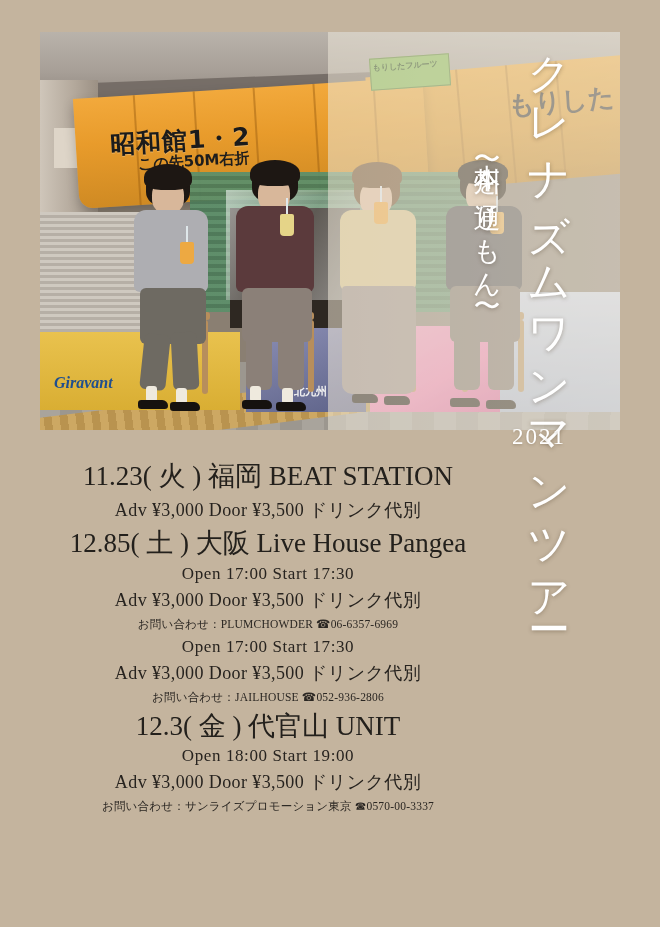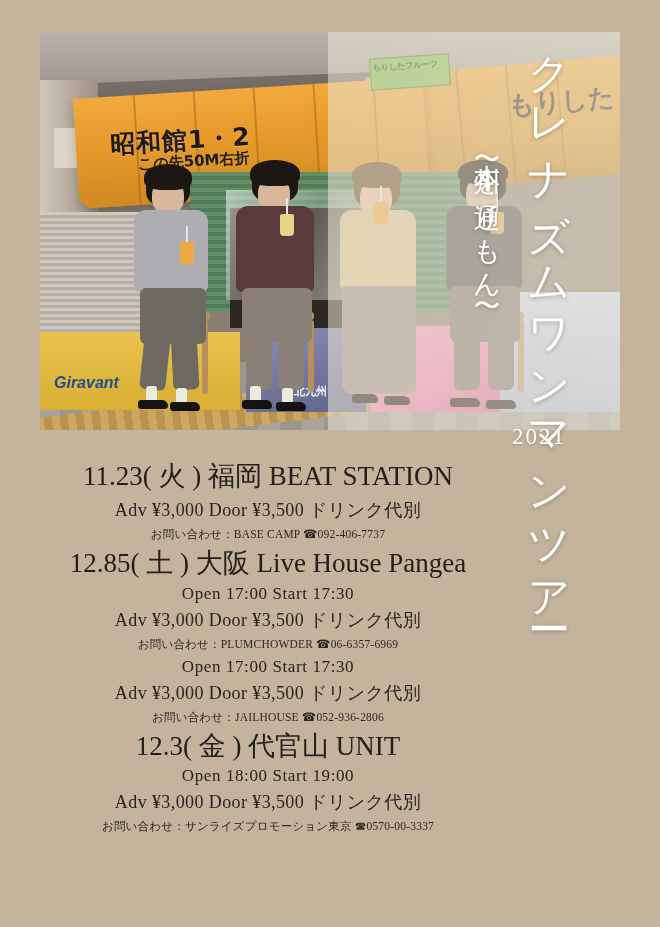--- a/index.html
+++ b/index.html
@@ -113,21 +113,21 @@
     position:absolute;left:8px;top:0;width:30px;height:54px;
     background:linear-gradient(180deg,#fdfcf8,#e6e2da);
     border-radius:50% 50% 40% 40%;
   }
   .ph-box-yellow{
     position:absolute;left:0;top:300px;width:200px;height:78px;
     background:linear-gradient(180deg,#e9c24e,#d9ae33);
   }
   .ph-gira{
     position:absolute;left:14px;top:342px;
-    font-family:Liberation Sans, sans-serif;font-weight:bold;
+    font-family:Liberation Serif, serif;font-weight:bold;
     font-size:16px;color:#1f4f8f;font-style:italic;
   }
   .ph-poster-a{
     position:absolute;left:206px;top:296px;width:120px;height:84px;
     background:linear-gradient(160deg,#8c8fb5,#5d6288);
   }
   .ph-poster-b{
     position:absolute;left:330px;top:294px;width:130px;height:86px;
     background:linear-gradient(150deg,#f2a0c0,#ef7fae 60%,#d95f97);
   }
@@ -358,21 +358,20 @@
     <span>クレナズム</span><span>ワンマンツアー</span>
   </div>
   <div class="vsub">〜本州を通りもん〜</div>
   <div class="vyear">2021</div>
 
   <div class="dates">
 
     <div class="date-block">
       <div class="d-head">11.23( 火 ) 福岡 BEAT  STATION</div>
       <div class="d-price">Adv  ¥3,000  Door  ¥3,500  ドリンク代別</div>
-      <div class="d-contact">お問い合わせ：BASE  CAMP  ☎092-406-7737</div>
     </div>
 
     <div class="date-block">
       <div class="d-head">12.85( 土 ) 大阪 Live House Pangea</div>
       <div class="d-time">Open  17:00  Start  17:30</div>
       <div class="d-price">Adv  ¥3,000  Door  ¥3,500  ドリンク代別</div>
       <div class="d-contact">お問い合わせ：PLUMCHOWDER  ☎06-6357-6969</div>
     </div>
 
     <div class="date-block">

